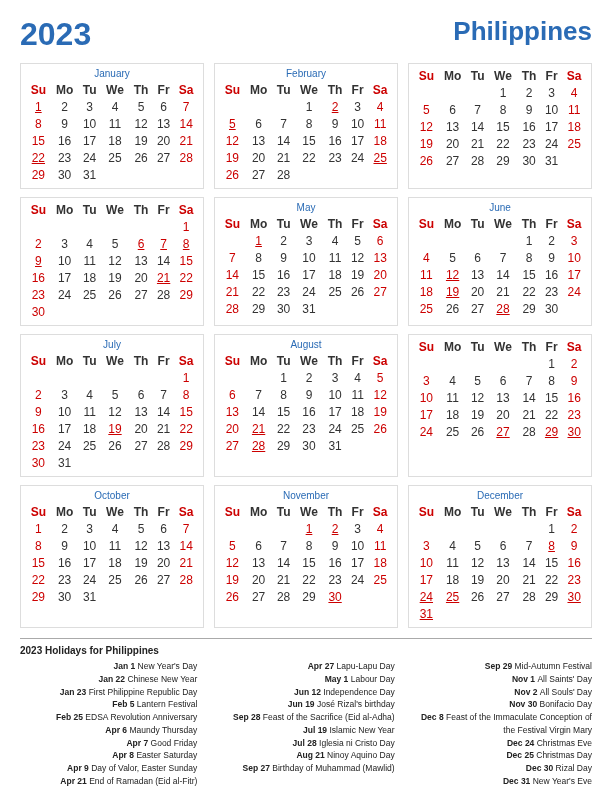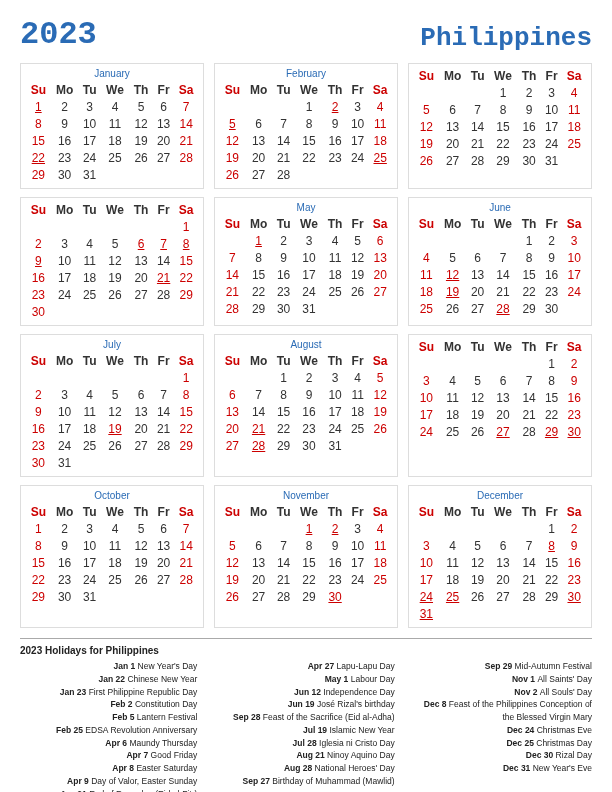--- a/index.html
+++ b/index.html
@@ -8,23 +8,22 @@
       background: #fff;
       width: 612px;
       min-height: 792px;
       padding: 16px 20px 12px 20px;
       font-size: 11px;
       color: #222;
     }
     .header {
       display: flex;
       justify-content: space-between;
-      align-items: flex-end;
+      align-items: flex-start;
       margin-bottom: 10px;
-      font-family: Liberation Mono, monospace;
     }
     .header-year {
       font-size: 32px;
       font-weight: bold;
       color: #2a6bb5;
     }
     .header-country {
       font-size: 26px;
       font-weight: bold;
       color: #2a6bb5;
@@ -906,46 +905,45 @@
     </div>
   </div>
 
 <div class="holidays-section">
   <div class="holidays-title">2023 Holidays for Philippines</div>
   <div class="holidays-grid" id="holidays-grid">
   <div>
         <div class="holiday-entry"><span class="hdate">Jan 1 </span><span>New Year's Day</span></div>
         <div class="holiday-entry"><span class="hdate">Jan 22 </span><span>Chinese New Year</span></div>
         <div class="holiday-entry"><span class="hdate">Jan 23 </span><span>First Philippine Republic Day</span></div>
-        <div class="holiday-entry"><span class="hdate">Feb 2 </span><span>Constitution Day</span></div>
         <div class="holiday-entry"><span class="hdate">Feb 5 </span><span>Lantern Festival</span></div>
         <div class="holiday-entry"><span class="hdate">Feb 25 </span><span>EDSA Revolution Anniversary</span></div>
         <div class="holiday-entry"><span class="hdate">Apr 6 </span><span>Maundy Thursday</span></div>
         <div class="holiday-entry"><span class="hdate">Apr 7 </span><span>Good Friday</span></div>
         <div class="holiday-entry"><span class="hdate">Apr 8 </span><span>Easter Saturday</span></div>
         <div class="holiday-entry"><span class="hdate">Apr 9 </span><span>Day of Valor, Easter Sunday</span></div>
         <div class="holiday-entry"><span class="hdate">Apr 21 </span><span>End of Ramadan (Eid al-Fitr)</span></div>
       </div>
       <div>
         <div class="holiday-entry"><span class="hdate">Apr 27 </span><span>Lapu-Lapu Day</span></div>
         <div class="holiday-entry"><span class="hdate">May 1 </span><span>Labour Day</span></div>
         <div class="holiday-entry"><span class="hdate">Jun 12 </span><span>Independence Day</span></div>
         <div class="holiday-entry"><span class="hdate">Jun 19 </span><span>José Rizal's birthday</span></div>
         <div class="holiday-entry"><span class="hdate">Sep 28 </span><span>Feast of the Sacrifice (Eid al-Adha)</span></div>
         <div class="holiday-entry"><span class="hdate">Jul 19 </span><span>Islamic New Year</span></div>
         <div class="holiday-entry"><span class="hdate">Jul 28 </span><span>Iglesia ni Cristo Day</span></div>
         <div class="holiday-entry"><span class="hdate">Aug 21 </span><span>Ninoy Aquino Day</span></div>
-        <div class="holiday-entry"><span class="hdate">Aug 28 </span><span>National Heroes' Day</span></div>
         <div class="holiday-entry"><span class="hdate">Sep 27 </span><span>Birthday of Muhammad (Mawlid)</span></div>
       </div>
       <div>
         <div class="holiday-entry"><span class="hdate">Sep 29 </span><span>Mid-Autumn Festival</span></div>
         <div class="holiday-entry"><span class="hdate">Nov 1 </span><span>All Saints' Day</span></div>
         <div class="holiday-entry"><span class="hdate">Nov 2 </span><span>All Souls' Day</span></div>
-        <div class="holiday-entry"><span class="hdate">Dec 8 </span><span>Feast of the Philippines Conception of the Blessed Virgin Mary</span></div>
+        <div class="holiday-entry"><span class="hdate">Nov 30 </span><span>Bonifacio Day</span></div>
+        <div class="holiday-entry"><span class="hdate">Dec 8 </span><span>Feast of the Immaculate Conception of the Festival Virgin Mary</span></div>
         <div class="holiday-entry"><span class="hdate">Dec 24 </span><span>Christmas Eve</span></div>
         <div class="holiday-entry"><span class="hdate">Dec 25 </span><span>Christmas Day</span></div>
         <div class="holiday-entry"><span class="hdate">Dec 30 </span><span>Rizal Day</span></div>
         <div class="holiday-entry"><span class="hdate">Dec 31 </span><span>New Year's Eve</span></div>
       </div>
     </div>
 </div>
 
 <div class="footer">
   <div class="footer-powered">powered by</div>

